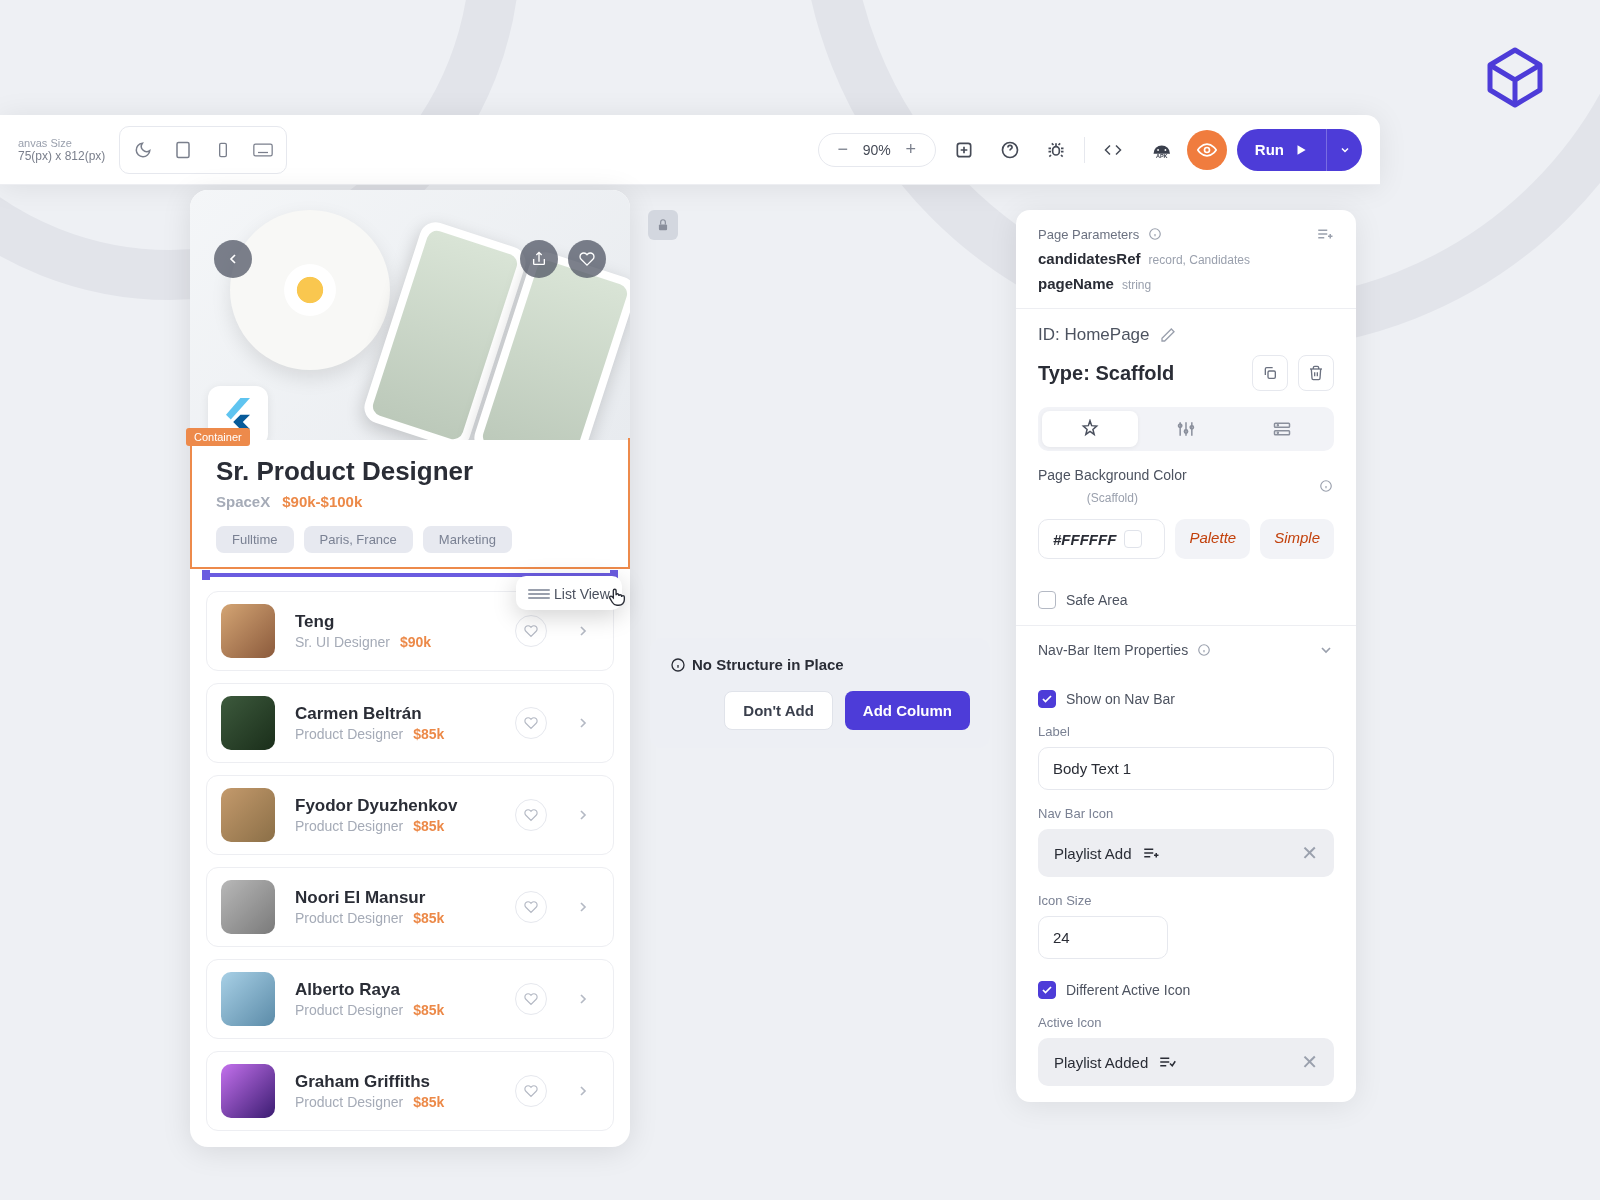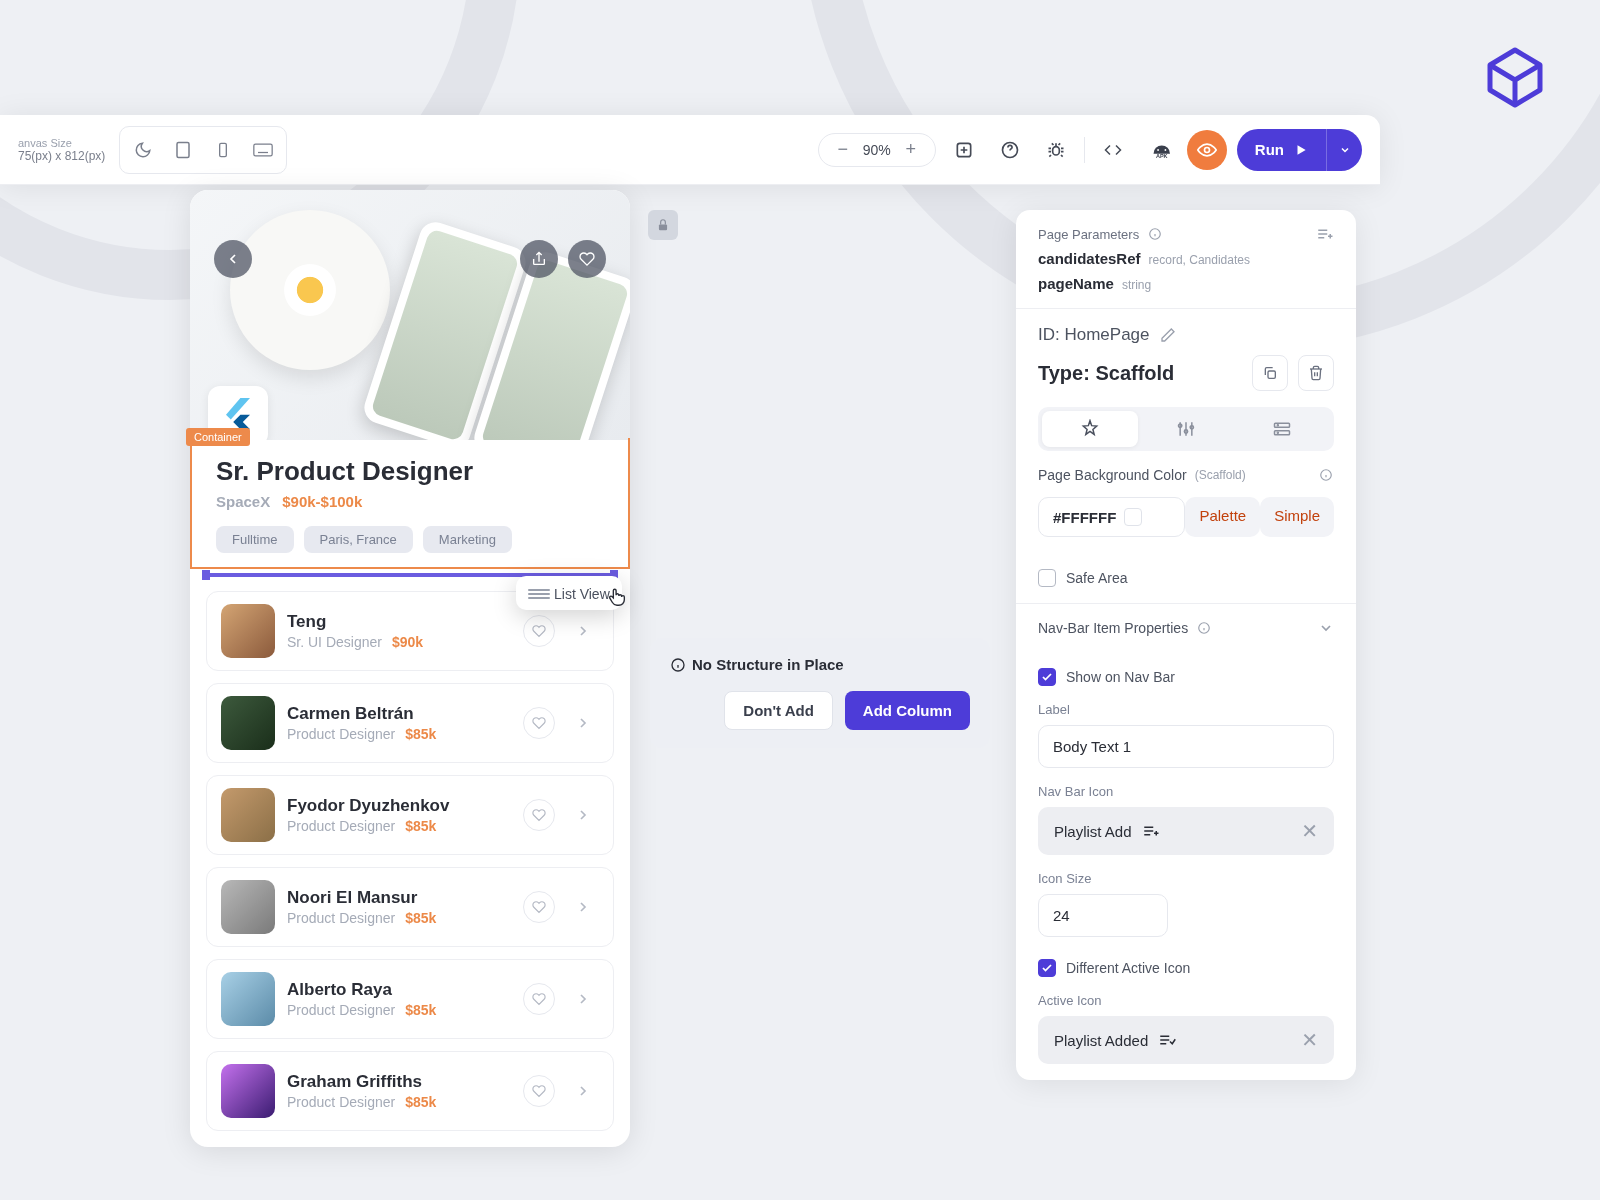--- a/index.html
+++ b/index.html
@@ -56,21 +56,21 @@
 .drop-line { height: 4px; background: #6b5ce0; margin: 4px 14px; position: relative; }
 .drop-line::before, .drop-line::after { content:''; position:absolute; width:8px; height:10px; background:#6b5ce0; top:-3px; }
 .drop-line::before{left:-2px;} .drop-line::after{right:-2px;}
 
 .listview-tip { position: absolute; left: 326px; top: 386px; background: #fff; border-radius: 10px; box-shadow: 0 6px 24px rgba(0,0,0,0.18); padding: 10px 12px 8px; z-index: 10; font-size: 14px; color: #4a505e; display:flex; align-items:center; gap:4px;}
 .listview-tip .drag-icon { display:flex;flex-direction:column;gap:2px;}
 .listview-tip .drag-icon span{width:22px;height:2px;background:#9aa0ad;border-radius:2px;}
 .cursor-hand{position:absolute;right:-6px;top:10px;}
 
 .candidate-list { padding: 10px 16px 16px; display: flex; flex-direction: column; gap: 12px; }
-.cand-card { display: flex; align-items: center; gap: 12px; border: 1px solid #edeef2; border-radius: 12px; padding: 12px 14px; }
+.cand-card { display: flex; align-items: center; gap: 20px; border: 1px solid #edeef2; border-radius: 12px; padding: 12px 14px; }
 .cand-avatar { width: 54px; height: 54px; border-radius: 10px; background: #ccc; flex-shrink: 0; }
 .av1{background:linear-gradient(135deg,#d4a574,#8b5a3c);} .av2{background:linear-gradient(135deg,#3d5a3d,#1a2e1a);} .av3{background:linear-gradient(135deg,#c49a6c,#8b6f47);} .av4{background:linear-gradient(135deg,#b8b8b8,#7a7a7a);} .av5{background:linear-gradient(135deg,#a8d0e6,#5b8ba8);} .av6{background:linear-gradient(135deg,#c471ed,#3a1c71);}
 .cand-info { flex: 1; }
 .cand-name { font-size: 17px; font-weight: 700; color: #2a2d36; }
 .cand-sub { display: flex; gap: 10px; margin-top: 2px; font-size: 14px; }
 .cand-role { color: #a5abb7; } .cand-sal { color: #ec8948; font-weight: 700; }
 .cand-heart, .cand-chev { width: 32px; height: 32px; display: flex; align-items: center; justify-content: center; color: #b4b9c4; cursor: pointer; }
 .cand-heart { border: 1px solid #e6e8ee; border-radius: 50%; }
 
 .lock-icon { position: absolute; right: -48px; top: 20px; width: 30px; height: 30px; background: #d3d7df; border-radius: 6px; display: flex; align-items: center; justify-content: center;}
@@ -100,21 +100,21 @@
 .type-label { font-size: 20px; font-weight: 700; color: #2a2d36; }
 .type-actions { display: flex; gap: 10px; }
 .sq-btn { width: 36px; height: 36px; border: 1px solid #e6e8ee; border-radius: 8px; display: flex; align-items: center; justify-content: center; color: #6b7180; cursor: pointer; }
 
 .tab-row { display: flex; background: #f2f3f7; border-radius: 10px; padding: 4px; margin-top: 16px; }
 .tab { flex: 1; height: 36px; display: flex; align-items: center; justify-content: center; border-radius: 8px; color: #8a8f9c; cursor: pointer; }
 .tab.active { background: #fff; color: #4a505e; box-shadow: 0 1px 4px rgba(0,0,0,0.06); }
 
 .prop-row { display: flex; align-items: center; justify-content: space-between; margin-top: 16px; font-size: 14px; color: #4d5360; }
 .prop-row .hint { font-size: 12px; color: #9aa0ad; }
-.color-row { display: flex; margin-top: 14px; }
+.color-row { display: flex; gap: 10px; margin-top: 14px; font-style: italic; }
 .color-input { flex: 1; display: flex; align-items: center; gap: 8px; border: 1px solid #e6e8ee; border-radius: 10px; padding: 10px 14px; font-size: 15px; font-weight: 600; color: #2a2d36; }
 .swatch { width: 18px; height: 18px; border-radius: 4px; border: 1px solid #e0e3ea; background: #fff; }
 .pill-btn { background: #f2f3f7; border-radius: 10px; padding: 10px 14px; font-size: 15px; font-weight: 500; color: #c2410c; cursor: pointer; }
 
 .check-row { display: flex; align-items: center; gap: 10px; margin-top: 32px; font-size: 14px; color: #4d5360; }
 .checkbox { width: 18px; height: 18px; border: 1.5px solid #b4b9c4; border-radius: 4px; display: flex; align-items: center; justify-content: center; cursor: pointer; }
 .checkbox.checked { background: #4d3cd8; border-color: #4d3cd8; color: #fff; }
 
 .sec-collapse { display:flex;align-items:center;justify-content:space-between;}
 .chev { color:#9aa0ad; cursor:pointer;}
@@ -529,21 +529,21 @@
       <div class="tab">
           <svg width="20" height="20" viewBox="0 0 24 24" fill="none" stroke="currentColor" stroke-width="1.8">
             <rect x="3" y="5" width="18" height="5" rx="1"></rect>
             <rect x="3" y="14" width="18" height="5" rx="1"></rect>
             <circle cx="7" cy="7.5" r=".6" fill="currentColor"></circle>
             <circle cx="7" cy="16.5" r=".6" fill="currentColor"></circle>
           </svg>
         </div>
     </div>
     <div class="prop-row">
-      <div style="display:flex;align-items:center;gap:8px;">
+      <div style="display:flex;align-items:center;gap:8px;flex-direction:column;">
         <span>Page Background Color</span>
         <span class="hint">(Scaffold)</span>
       </div>
       <span class="info-icon">
           <svg width="14" height="14" viewBox="0 0 24 24" fill="none" stroke="currentColor" stroke-width="2">
             <circle cx="12" cy="12" r="9"></circle>
             <line x1="12" y1="8" x2="12" y2="8"></line>
             <line x1="12" y1="12" x2="12" y2="16"></line>
           </svg>
         </span>

